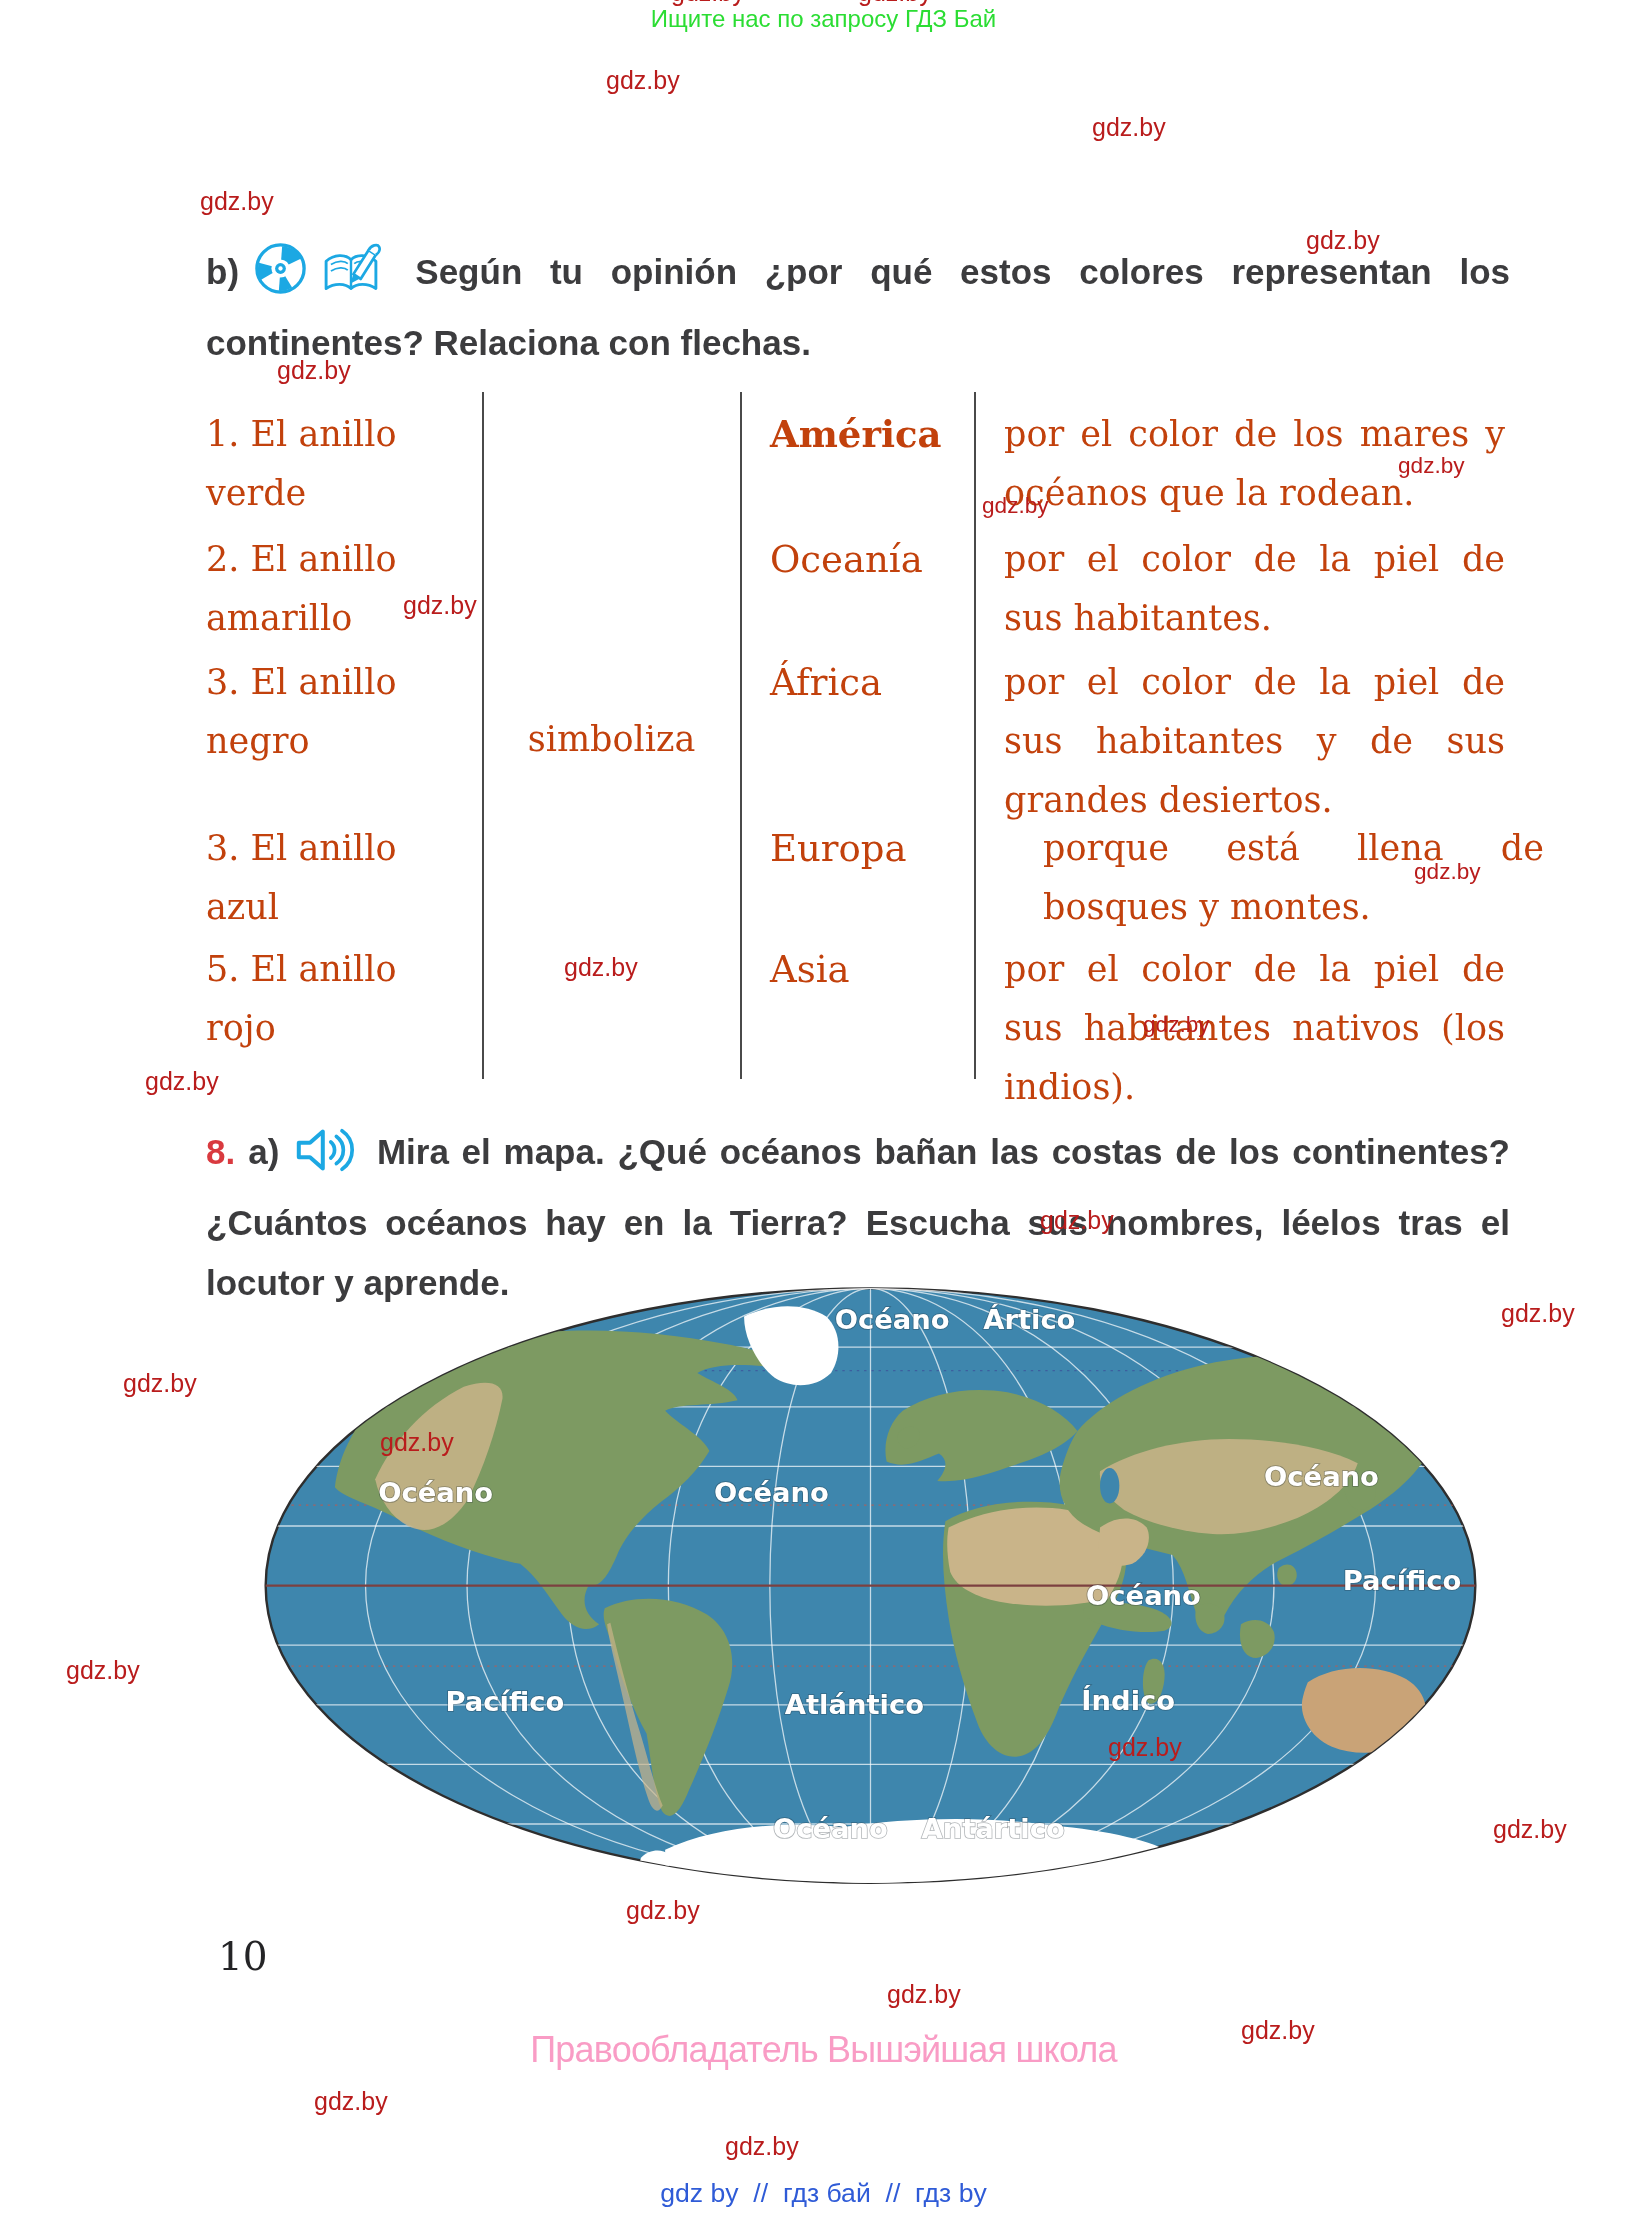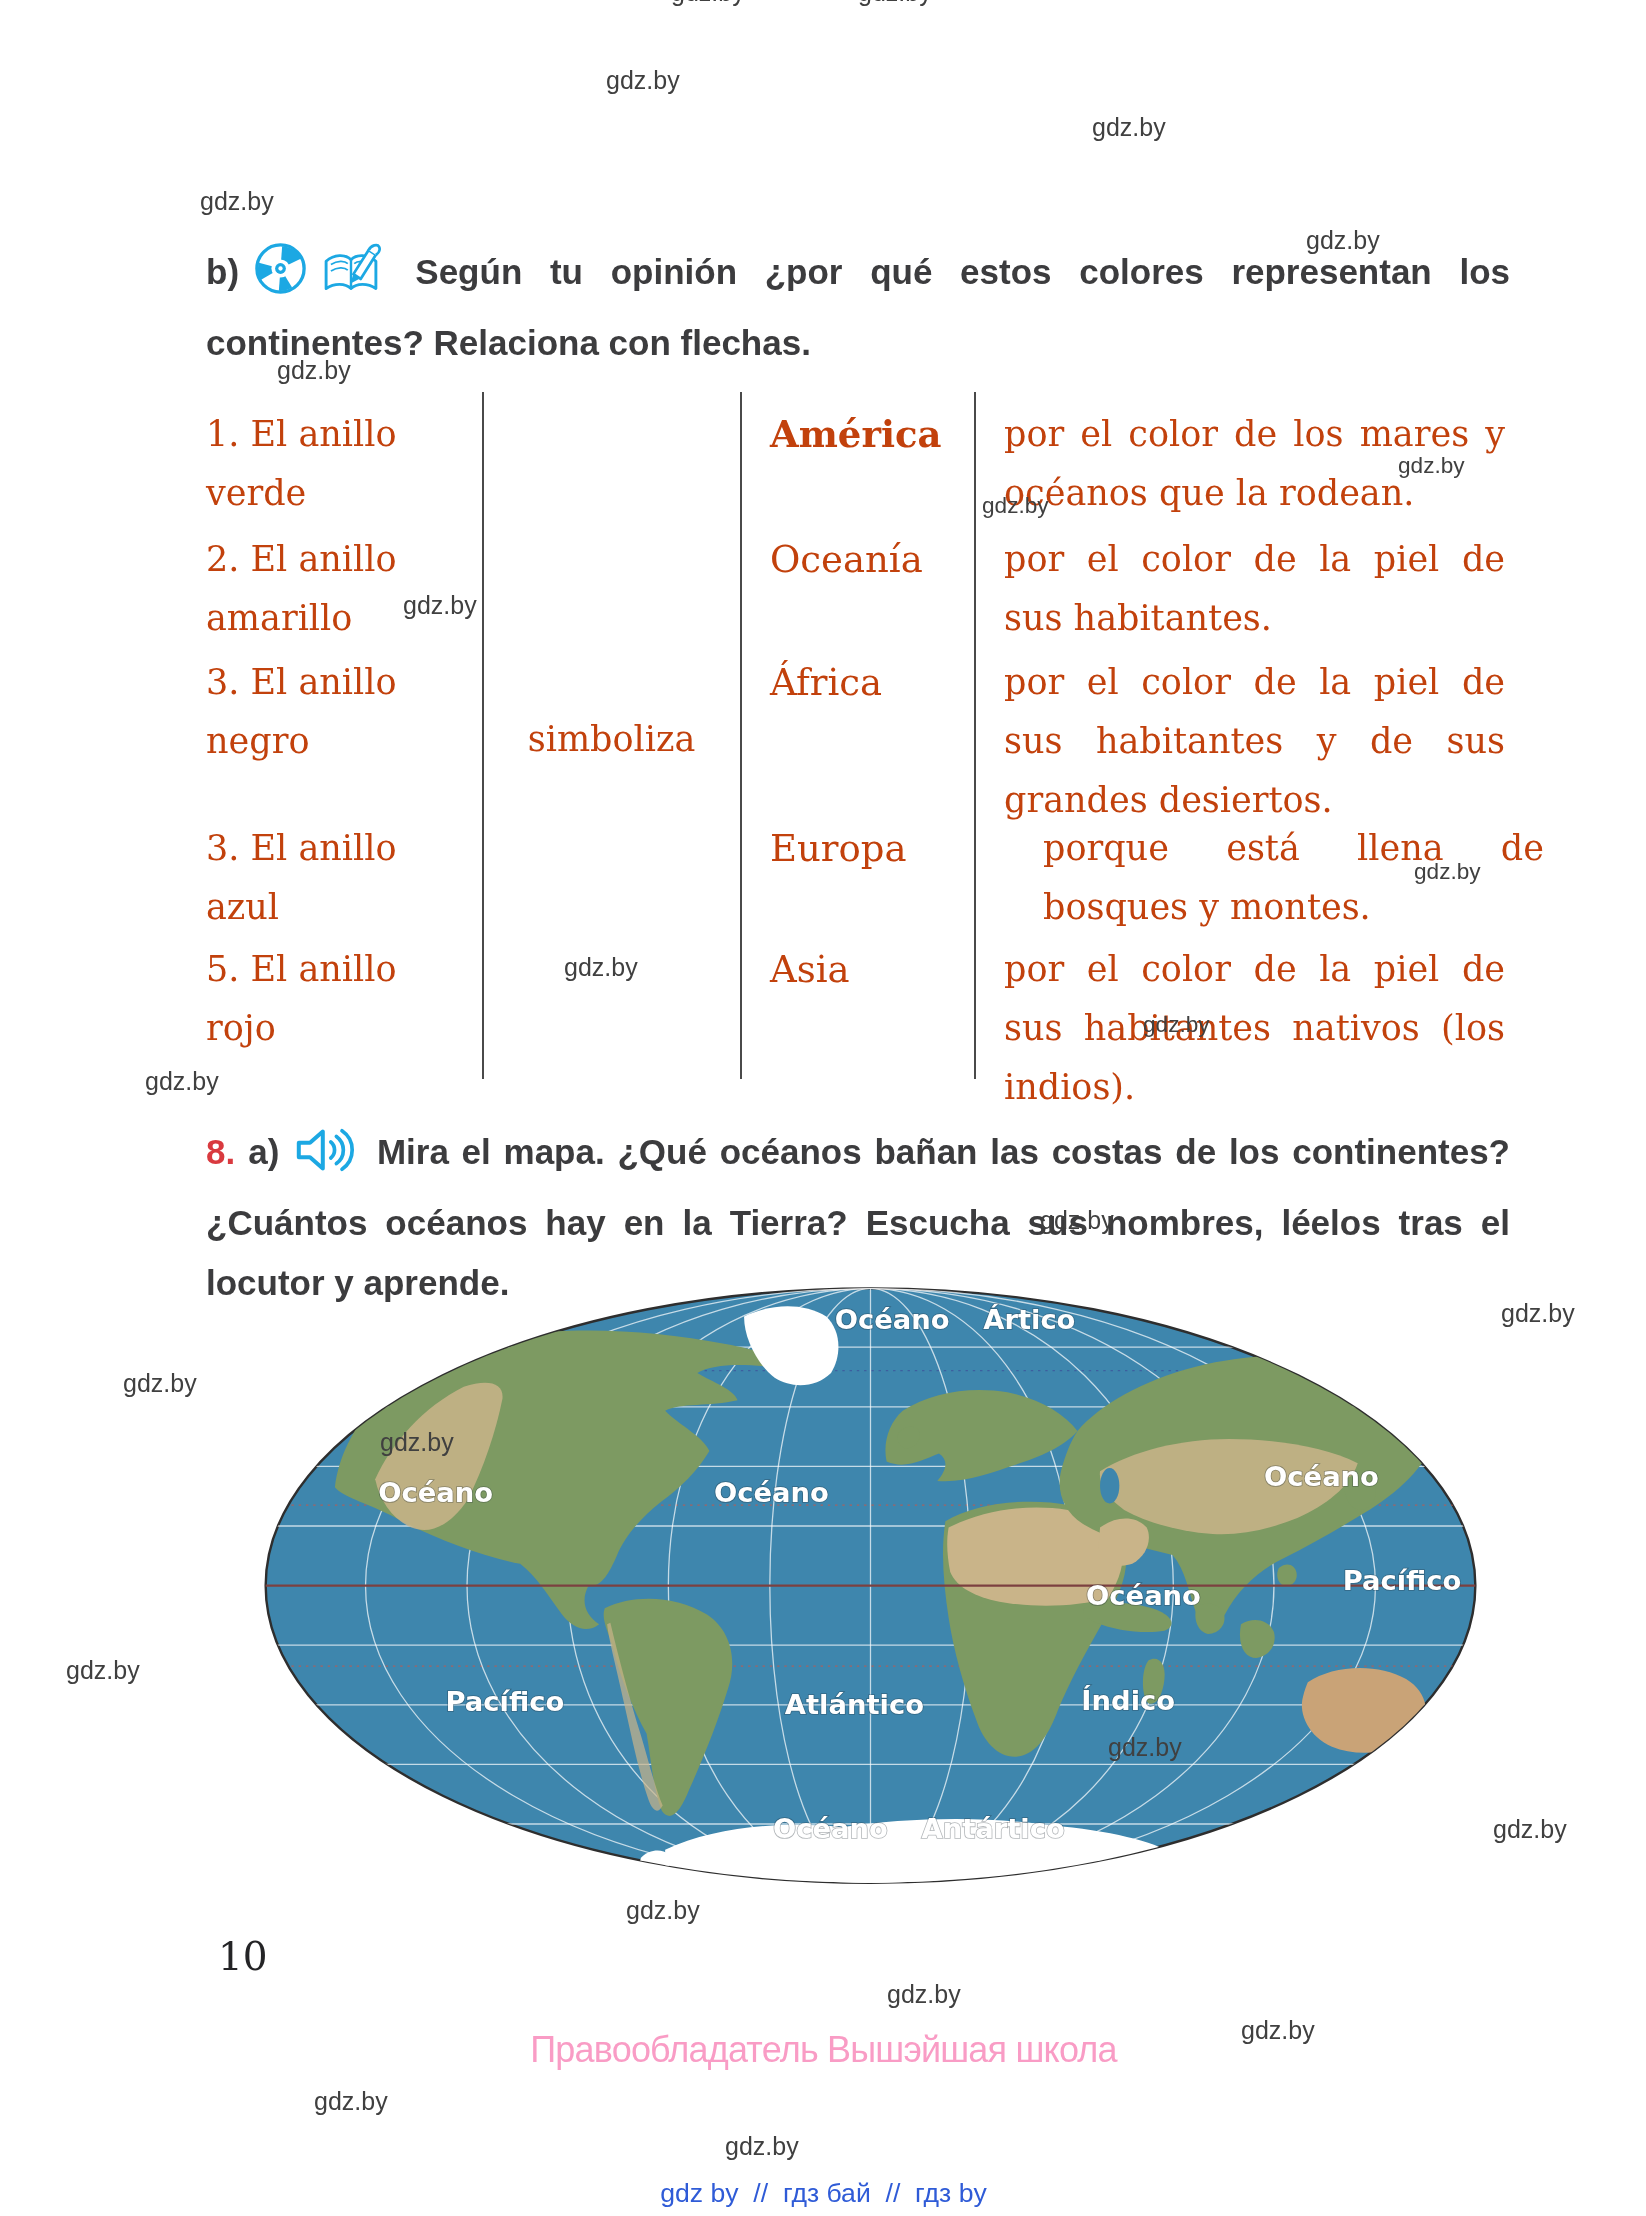--- a/index.html
+++ b/index.html
@@ -1,18 +1,18 @@
 <!DOCTYPE html>
 <html style="font-size:13px"><head>
 <meta charset="utf-8">
 <style>
   html,body{margin:0;padding:0;background:#ffffff;}
   #page{position:relative;width:1647px;height:2216px;background:#fff;overflow:hidden;
         font-family:"Liberation Sans",sans-serif;}
-  .wm{position:absolute;color:#404040;font-size:25px;font-family:"Liberation Sans",sans-serif;
+  .wm{position:absolute;color:#b91c1c;font-size:25px;font-family:"Liberation Sans",sans-serif;
       white-space:pre;z-index:6;}
   .banner{position:absolute;left:0;right:0;top:4.8px;text-align:center;font-size:24px;
       white-space:pre;z-index:6;}
   .heading{position:absolute;left:206px;width:1304px;font-weight:bold;font-size:35px;
       line-height:60px;color:#3c3c3e;text-align:justify;z-index:4;}
   .heading .exnum{color:#d93a3f;font-weight:bold;margin-right:13px;}
   .heading .exletter{margin-right:8px;}
   .icon-inline{display:inline-block;vertical-align:-11.3px;margin:0 6.4px;}
   
   #match-table{position:absolute;left:206px;top:387px;width:1304px;height:695px;z-index:4;
@@ -32,20 +32,21 @@
   .copyright{position:absolute;left:0;right:0;top:2029px;text-align:center;font-size:36px;
       letter-spacing:-0.8px;z-index:4;}
   .footer-links{position:absolute;left:0;right:0;top:2178px;text-align:center;font-size:26.6px;
       white-space:pre;z-index:4;}
 </style>
 </head>
 <body>
 
 <div id="page">
 
+  <div class="banner" style="color:#2bdd33;">Ищите нас по запросу ГДЗ Бай</div>
 
   <span class="wm" style="left:671px;top:-22px;">gdz.by</span>
   <span class="wm" style="left:858px;top:-22px;">gdz.by</span>
   <span class="wm" style="left:606px;top:66px;">gdz.by</span>
   <span class="wm" style="left:1092px;top:113px;">gdz.by</span>
   <span class="wm" style="left:200px;top:187px;">gdz.by</span>
   <span class="wm" style="left:1306px;top:226px;">gdz.by</span>
   <span class="wm" style="left:277px;top:356px;">gdz.by</span>
   <span class="wm" style="left:1398px;top:453px;font-size:22.6px;">gdz.by</span>
   <span class="wm" style="left:982px;top:493px;font-size:22.6px;">gdz.by</span>

